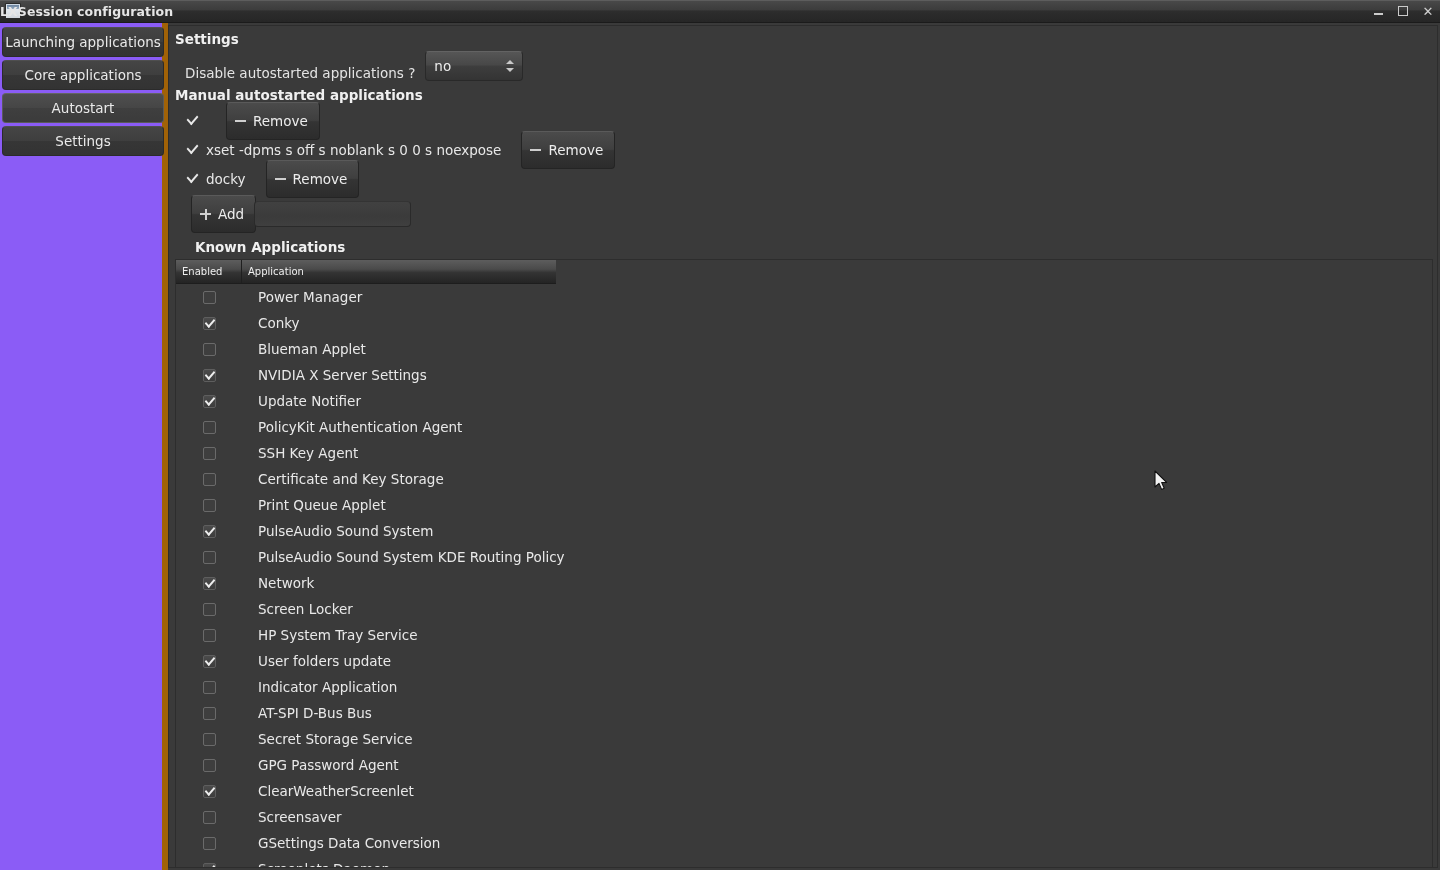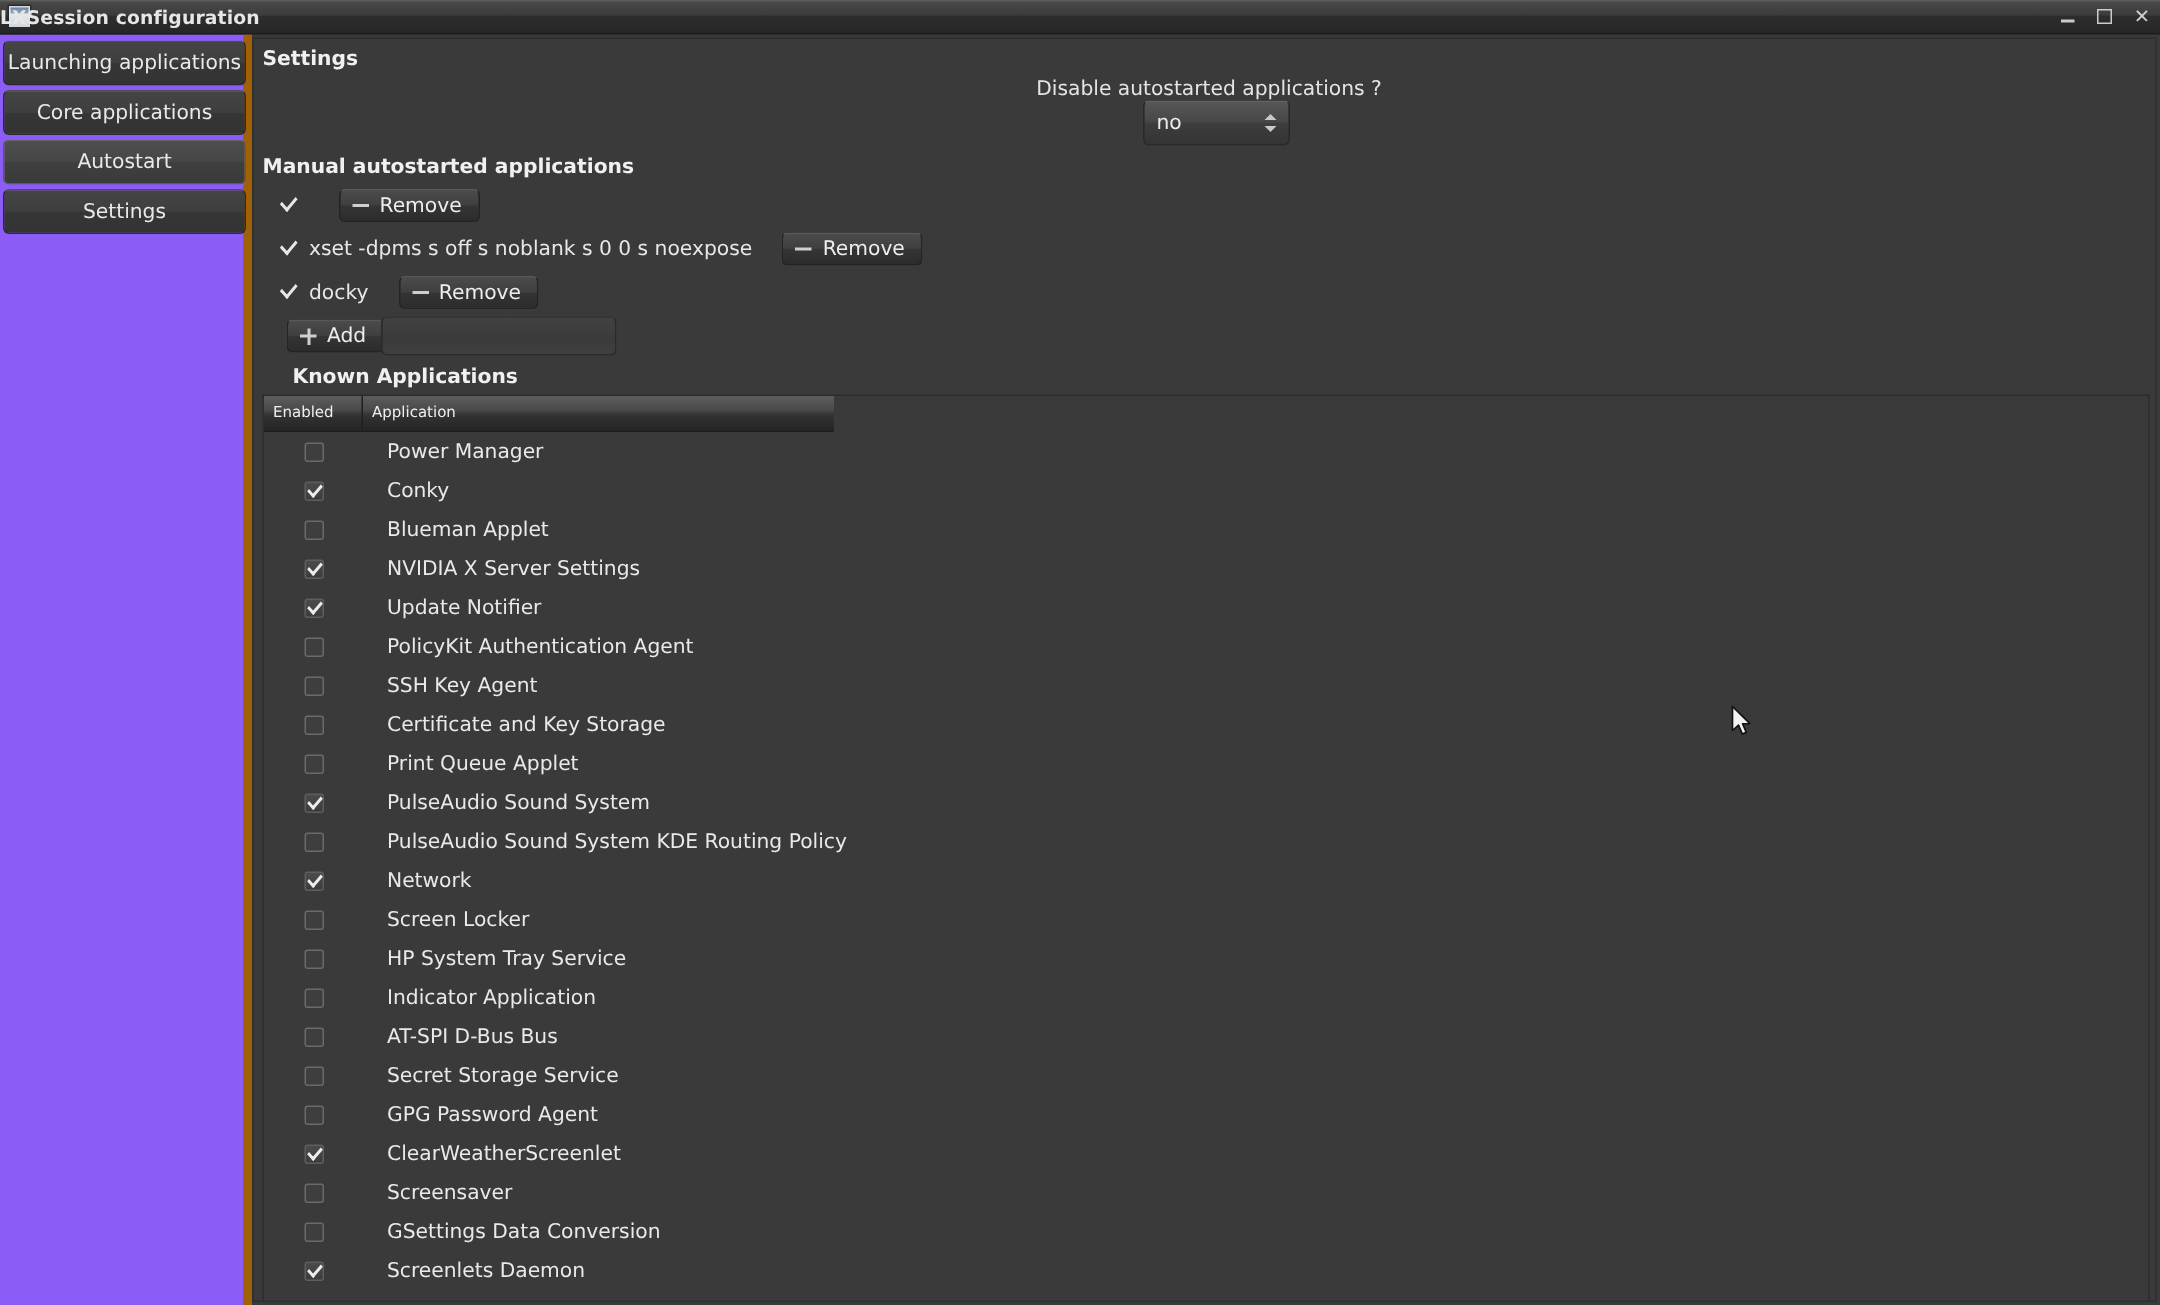--- a/index.html
+++ b/index.html
@@ -126,23 +126,22 @@
   .section-title {
     font-size: 13.5px;
     font-weight: bold;
     color: #f0f0f0;
     margin: 1px 0 4px 0;
   }
 
   
   .setting-row {
     display: flex;
-    align-items: center;
+    align-items: flex-end;
     margin: 0 0 6px 10px;
-    flex-direction: column;
   }
   .setting-label {
     font-size: 13.5px;
     color: #e4e4e4;
     margin-right: 10px;
   }
   .combo {
     position: relative;
     width: 98px;
     height: 30px;
@@ -200,21 +199,21 @@
   }
   .manual-cmd {
     font-size: 13.5px;
     color: #e8e8e8;
     margin-right: 20px;
     white-space: nowrap;
   }
   .btn {
     display: inline-flex;
     align-items: center;
-    height: 22px;
+    height: 38px;
     padding: 0 11px 0 8px;
     font-size: 13.5px;
     color: #ededed;
     background: linear-gradient(to bottom, #4b4b4b 0%, #3f3f3f 48%, #343434 52%, #2c2c2c 100%);
     border: 1px solid #242424;
     border-top-color: #5a5a5a;
     border-radius: 4px;
     cursor: pointer;
     white-space: nowrap;
   }
@@ -512,20 +511,26 @@
             <div class="cell-app">Screen Locker</div>
           </div>
           <div class="trow">
             <div class="cell-check">
               <span class="cbox"></span>
             </div>
             <div class="cell-app">HP System Tray Service</div>
           </div>
           <div class="trow">
             <div class="cell-check">
+              <span class="cbox on"></span>
+            </div>
+            <div class="cell-app">User folders update</div>
+          </div>
+          <div class="trow">
+            <div class="cell-check">
               <span class="cbox"></span>
             </div>
             <div class="cell-app">Indicator Application</div>
           </div>
           <div class="trow">
             <div class="cell-check">
               <span class="cbox"></span>
             </div>
             <div class="cell-app">AT-SPI D-Bus Bus</div>
           </div>

